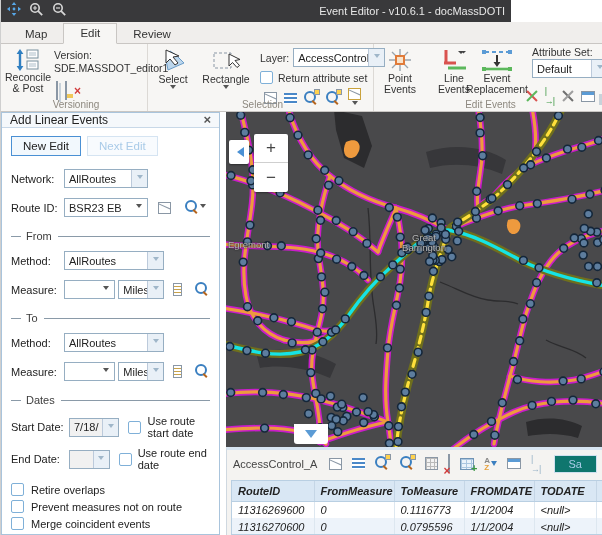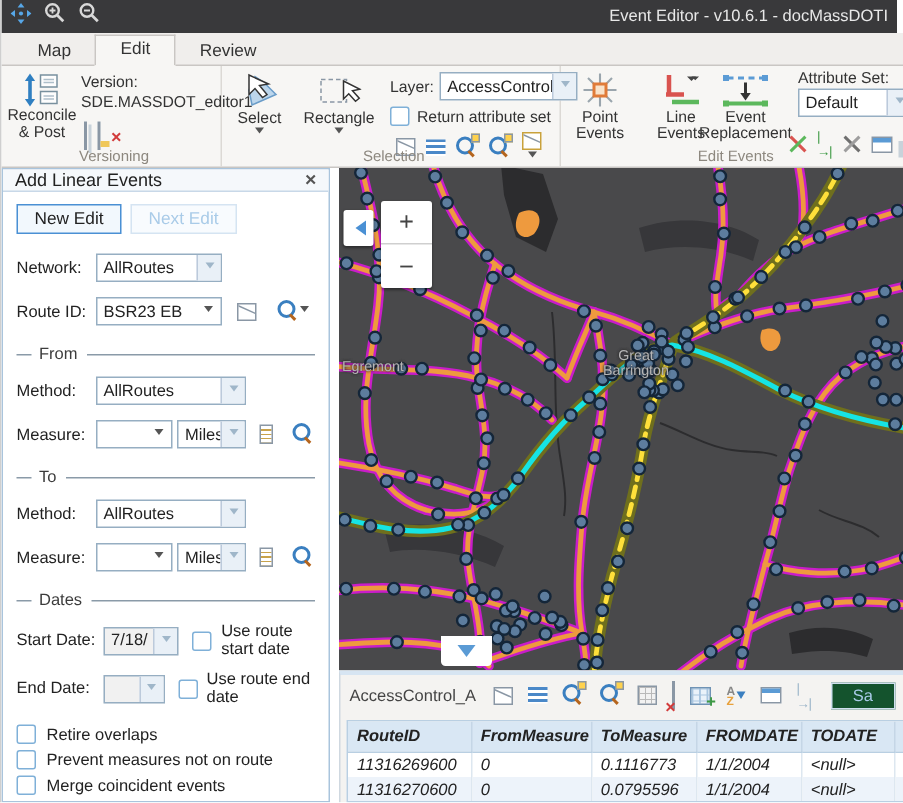--- a/index.html
+++ b/index.html
@@ -1,20 +1,20 @@
 <!DOCTYPE html>
 <html style="--titlebar-bg: #39393b; --accent-blue: #2f7fc1; --map-bg: #49494b; --map-patch: #37373a; --map-patch-dark: #2c2c2e; --road-casing: #c91dc9; --road-fill: #ee9a3e; --yellow-casing: #6f6f1d; --yellow-dash: #ffe03a; --selected-route: #16e4e4; --dot-fill: #5d7d9e; --dot-ring: #142639; --table-header-bg: #d9e7f4; --row-alt-bg: #edf3fa;"><head>
 <meta charset="utf-8">
 <style>
   html,body{margin:0;padding:0;background:#fff;}
   *{box-sizing:border-box;font-family:"Liberation Sans",sans-serif;}
   .app{position:relative;width:602px;height:535px;overflow:hidden;background:#fff;border-left:1px solid #cfcfcf;}
 
   
-  .titlebar{position:absolute;left:0;top:0;width:597px;height:22px;background:var(--titlebar-bg);
+  .titlebar{position:absolute;left:0;top:0;width:510px;height:22px;background:var(--titlebar-bg);
     display:flex;align-items:center;padding:0 6px;color:#e8e8e8;}
   .titlebar .ticons{display:flex;align-items:center;gap:8px;}
   .titlebar .title{margin-left:auto;font-size:11px;white-space:nowrap;}
 
   
   .tabbar{position:absolute;left:0;top:22px;width:602px;height:22px;background:#f0eeec;
     border-bottom:1px solid #c9c6c3;display:flex;align-items:flex-end;padding-left:8px;}
   .tab{font-size:11.5px;color:#333;padding:3px 16px 4px 16px;position:relative;top:1px;cursor:default;}
   .tab.active{background:#f7f6f4;border:1px solid #c9c6c3;border-bottom:1px solid #f7f6f4;}
 
@@ -100,21 +100,21 @@
   .map-zoom .zbtn:first-child{border-bottom:1px solid #cfcfcf;}
   .map-tab{position:absolute;left:68px;top:312px;width:34px;height:20px;background:#fff;
     border-radius:0 0 3px 3px;display:flex;align-items:center;justify-content:center;}
   .tri-down{width:0;height:0;border:6px solid transparent;border-top:8px solid #5b9bd5;margin-top:6px;}
 
   
   .bpanel{position:absolute;left:225px;top:447px;width:377px;height:88px;background:#f4f3f1;
     border-top:3px solid #d7e5f2;border-left:1px solid #cfd8e0;}
   .btoolbar{height:27px;display:flex;align-items:center;gap:10px;padding:0 6px;}
   .btoolbar .lname{font-size:11px;color:#444;margin-right:2px;white-space:nowrap;}
-  .savebtn{margin-left:2px;border:1px solid #cfe0ef;background:#14532d;color:#a9cbe8;
+  .savebtn{margin-left:2px;border:1px solid #cfe0ef;background:#0f766e;color:#a9cbe8;
     font-size:11px;padding:2px 14px;white-space:nowrap;}
   .gridwrap{position:absolute;left:4px;right:0;top:30px;bottom:0;overflow:hidden;background:#fff;border:1px solid #b9cfe2;font-style:italic;}
   table.grid{border-collapse:collapse;table-layout:fixed;width:440px;font-size:11px;color:#222;}
   table.grid th{background:var(--table-header-bg);font-weight:bold;text-align:left;padding:3px 6px;
     border-right:1px solid #c5d6e6;border-bottom:1px solid #b9cfe2;height:20px;}
   table.grid td{padding:2px 6px;border-right:1px solid #dde7f0;height:17px;white-space:nowrap;overflow:hidden;}
   table.grid tr:nth-child(2) td{background:var(--row-alt-bg);}
   table.grid col.c0{width:82px;}table.grid col.c1{width:80px;}table.grid col.c2{width:70px;}
   table.grid col.c3{width:70px;}table.grid col.c4{width:62px;}table.grid col.c5{width:76px;}
 </style>

